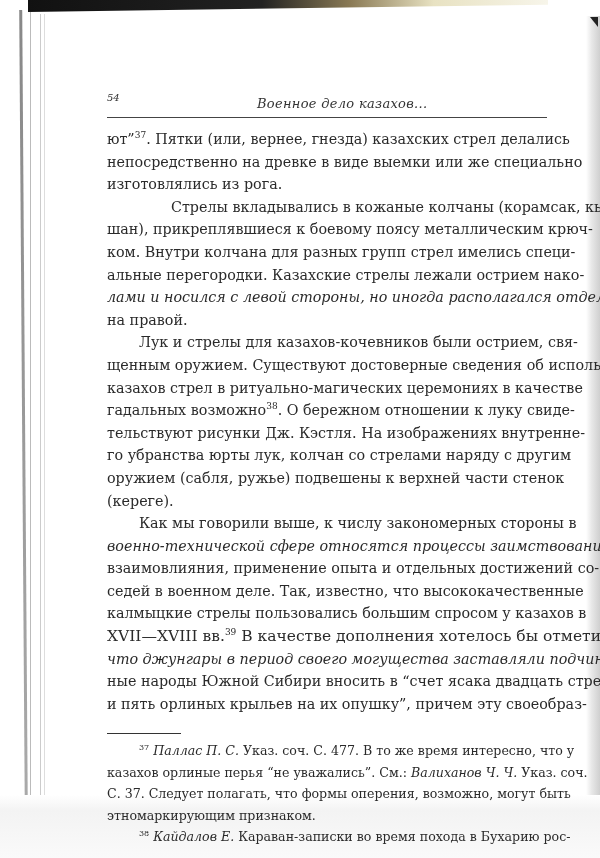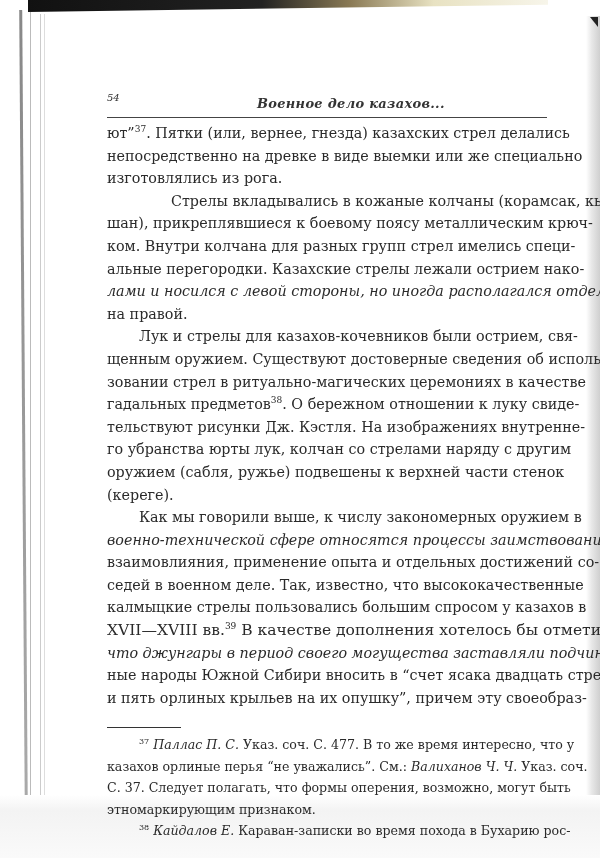--- a/index.html
+++ b/index.html
@@ -29,25 +29,25 @@
   }
 
   .page {
     position:absolute; left:107px; top:92px; width:440px;
   }
   .header {
     position: relative; height: 22px;
     font-style: italic; font-size: 13px; color:#333;
   }
   .header .page-num { position:absolute; left:0; top:0; font-size:10px; }
-  .header .running-title { position:absolute; left:150px; top:4px; letter-spacing:0.3px;font-weight:bold; }
+  .header .running-title { position:absolute; left:150px; top:4px; letter-spacing:0.3px; }
   .header-rule { height:1px; background:#444; margin-top:3px; width:440px; }
 
   .body-text {
-    margin-top: 4px;
+    margin-top: 10px;
     font-size: 14.3px; line-height: 22.6px;
     text-align: justify;
   }
   .body-text .indent { text-indent: 32px; }
   .body-text .line { display:block; white-space: nowrap; text-align-last: justify; text-align: justify; }
   .body-text .line.last { text-align-last: left; }
   sup { font-size: 9px; line-height: 0; vertical-align: 6px; }
   .i { font-style: italic; }
 
   .fn-rule { width: 74px; height:1px; background:#333; margin-top: 18px; }
@@ -84,27 +84,27 @@
     <span class="line">непосредственно на древке в виде выемки или же специально</span>
     <span class="line last">изготовлялись из рога.</span>
     <span class="line indent" style="padding-left:32px;width:408px;">Стрелы вкладывались в кожаные колчаны (корамсак, кыл-</span>
     <span class="line">шан), прикреплявшиеся к боевому поясу металлическим крюч-</span>
     <span class="line">ком. Внутри колчана для разных групп стрел имелись специ-</span>
     <span class="line">альные перегородки. Казахские стрелы лежали острием нако-</span>
     <span class="line i">лами и носился с левой стороны, но иногда располагался отдельно</span>
     <span class="line last">на правой.</span>
     <span class="line" style="padding-left:32px;width:408px;">Лук и стрелы для казахов-кочевников были острием, свя-</span>
     <span class="line">щенным оружием. Существуют достоверные сведения об исполь-</span>
-    <span class="line">зовании стрел в ритуально-магических церемониях в качестве</span>
-    <span class="line"><span>гадальных предметов</span><sup>38</sup><span>. О бережном отношении к луку свиде-</span></span>
+    <span class="line">казахов стрел в ритуально-магических церемониях в качестве</span>
+    <span class="line"><span>гадальных возможно</span><sup>38</sup><span>. О бережном отношении к луку свиде-</span></span>
     <span class="line">тельствуют рисунки Дж. Кэстля. На изображениях внутренне-</span>
     <span class="line">го убранства юрты лук, колчан со стрелами наряду с другим</span>
     <span class="line">оружием (сабля, ружье) подвешены к верхней части стенок</span>
     <span class="line last">(кереге).</span>
-    <span class="line" style="padding-left:32px;width:408px;">Как мы говорили выше, к числу закономерных оружием в</span>
+    <span class="line" style="padding-left:32px;width:408px;">Как мы говорили выше, к числу закономерных стороны в</span>
     <span class="line i">военно-технической сфере относятся процессы заимствования,</span>
     <span class="line">взаимовлияния, применение опыта и отдельных достижений со-</span>
     <span class="line">седей в военном деле. Так, известно, что высококачественные</span>
     <span class="line">калмыцкие стрелы пользовались большим спросом у казахов в</span>
     <span class="line" style="font-size:15.5px;"><span>XVII—XVIII вв.</span><sup>39</sup><span> В качестве дополнения хотелось бы отметить,</span></span>
     <span class="line i">что джунгары в период своего могущества заставляли подчинен-</span>
     <span class="line">ные народы Южной Сибири вносить в “счет ясака двадцать стрел</span>
     <span class="line">и пять орлиных крыльев на их опушку”, причем эту своеобраз-</span>
   </div>
 

